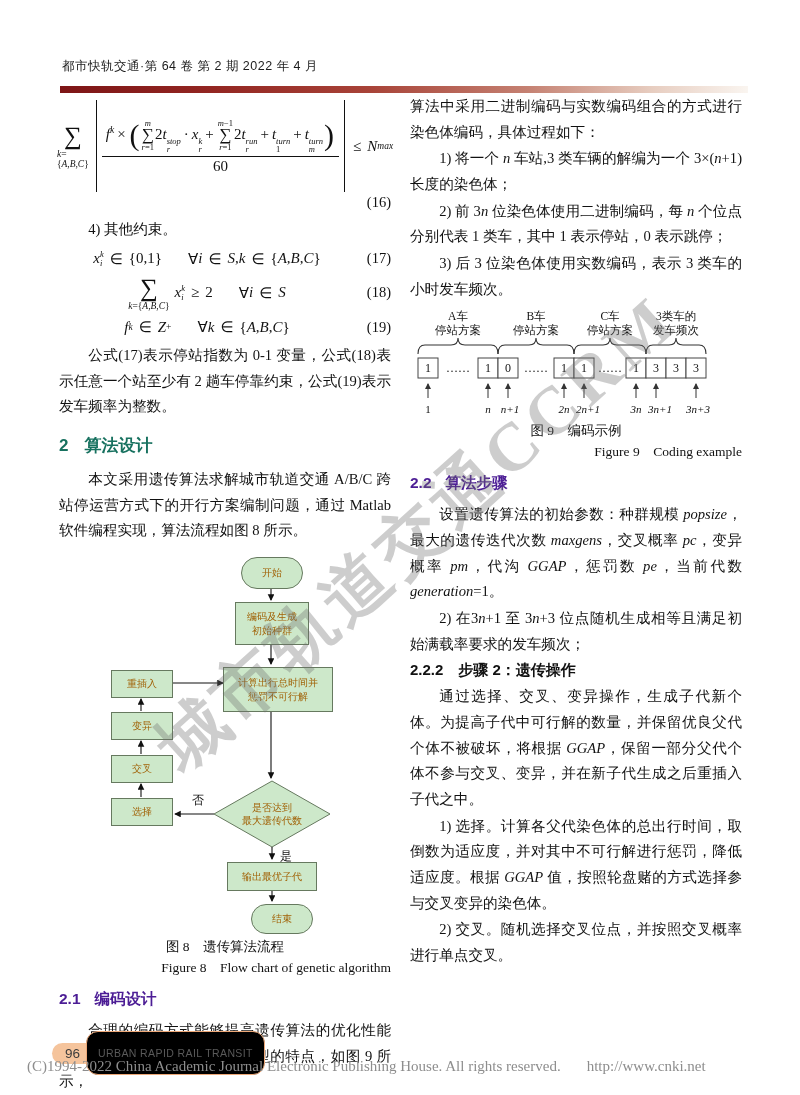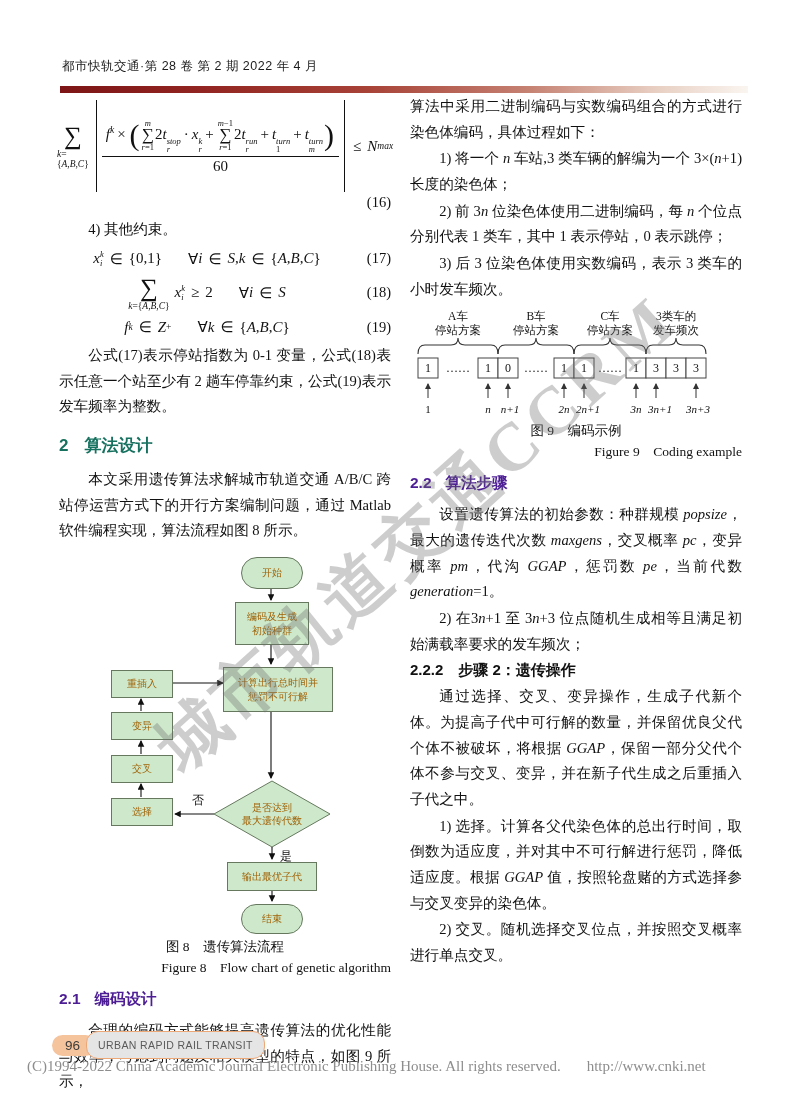--- a/index.html
+++ b/index.html
@@ -62,38 +62,38 @@
   .cap{ text-align:center;font-size:13.5px;margin:2px 0 0 0;}
   .cap.en{font-size:13.5px;margin-top:3px;text-align:right;}
   
   .fig9{margin:6px 0 0 0;}
   .fig9 svg{display:block;}
   
   .badge{position:absolute;left:52px;top:1031px;display:flex;align-items:center;
          font-family:"Liberation Sans",sans-serif;}
   .badge .no{background:#f5c49c;border-radius:12px;padding:3px 16px 3px 13px;
              font-size:13.5px;color:#3c3c3c;}
-  .badge .en{background:#e5e5e5;border:1.3px solid #eda878;border-radius:12px;
-             padding:7px 11px;margin-left:-10px;font-size:10.5px;color:#5a5a5a;
+  .badge .en{background:#000000;border:1.3px solid #eda878;border-radius:12px;
+             padding:15px 11px;margin-left:-10px;font-size:10.5px;color:#5a5a5a;
              letter-spacing:.4px;}
   .copyright{position:absolute;left:27px;top:1058px;width:760px;font-size:15px;color:#8d8d8d;}
   .copyright .url{margin-left:26px;}
   
   .watermark{position:absolute;left:168px;top:712px;font-size:68px;font-weight:bold;
              color:#6f6f6f;opacity:.34;letter-spacing:5px;white-space:nowrap;
              transform:rotate(-42deg);transform-origin:0 50%;pointer-events:none;z-index:50;}
 </style>
 </head>
 <body>
 
 <div class="page">
 
   <div class="watermark">城市轨道交通CCRM</div>
 
-  <div class="jline">都市快轨交通·第 28 卷  第 2 期  2022 年 4 月</div>
+  <div class="jline">都市快轨交通·第 64 卷  第 2 期  2022 年 4 月</div>
   <div class="hbar"></div>
 
   <div class="col left">
 
     <div class="eq16wrap">
       <div class="eq16row">
           <span class="bsum">
             <span class="sig">∑</span>
             <span class="lim"><i>k</i>={<i>A</i>,<i>B</i>,<i>C</i>}</span>
           </span>
@@ -193,21 +193,21 @@
 初始种群</div>
       <div class="node" style="left:164px;top:115px;width:108px;height:43px;">计算出行总时间并
 惩罚不可行解</div>
       <div class="node" style="left:52px;top:118px;width:60px;height:26px;">重插入</div>
       <div class="node" style="left:52px;top:160px;width:60px;height:26px;">变异</div>
       <div class="node" style="left:52px;top:203px;width:60px;height:26px;">交叉</div>
       <div class="node" style="left:52px;top:246px;width:60px;height:26px;">选择</div>
       <div class="node dtext" style="left:155px;top:237px;width:116px;height:50px;">是否达到
 最大遗传代数</div>
       <div class="node" style="left:168px;top:310px;width:88px;height:27px;">输出最优子代</div>
-      <div class="node stadium" style="left:182px;top:352px;width:60px;height:28px;">结束</div>
+      <div class="node stadium" style="left:192px;top:352px;width:60px;height:28px;">结束</div>
     </div>
     <div class="cap">图 8　遗传算法流程</div>
     <div class="cap en">Figure 8　Flow chart of genetic algorithm</div>
 
     <div class="h2">
       <span class="n">2.1</span><span>编码设计</span>
     </div>
     <p class="body ind">合理的编码方式能够提高遗传算法的优化性能与效率，考虑到问题及相关模型的特点，如图 9 所示，</p>
   </div>
 

